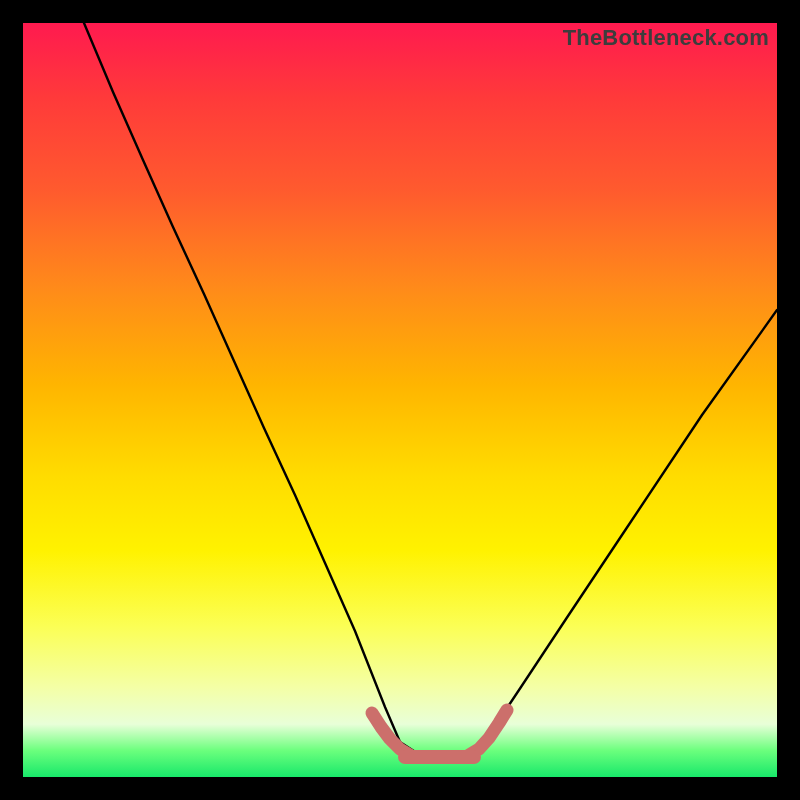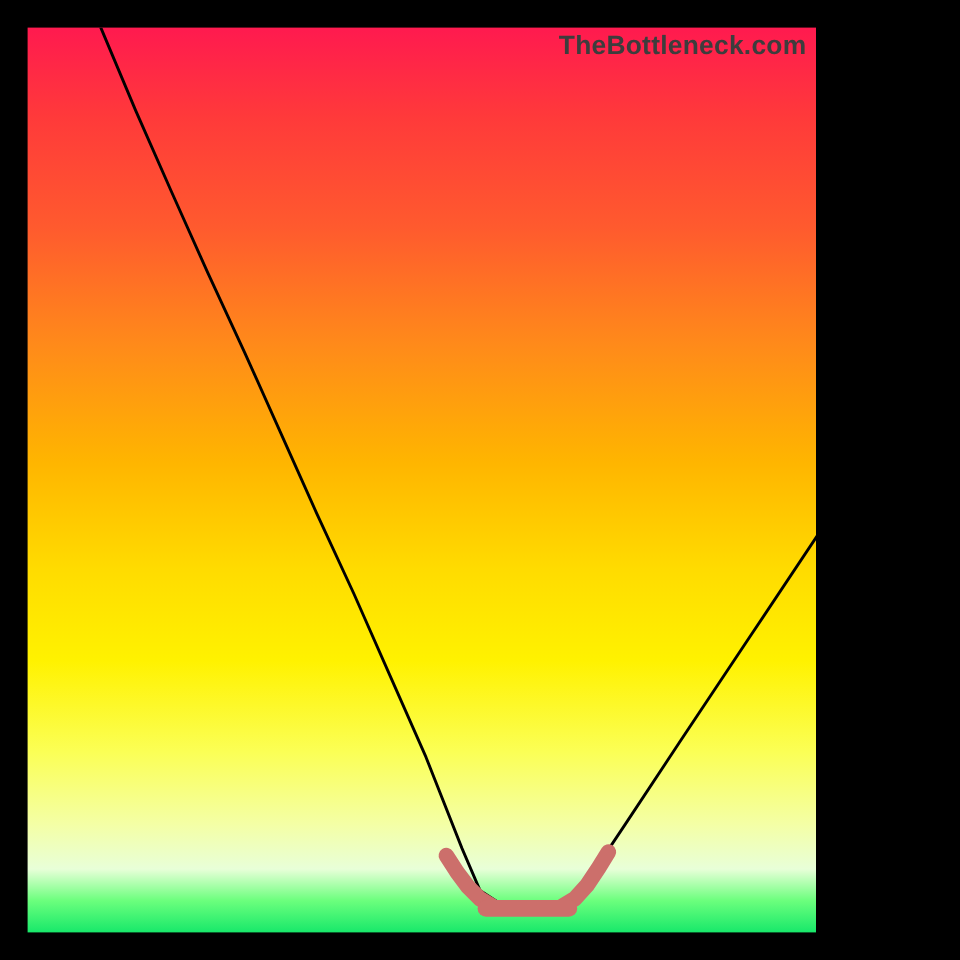--- a/index.html
+++ b/index.html
@@ -16,21 +16,21 @@
     left: 0;
     top: 0;
     width: 800px;
     height: 800px;
     background: #000;
   }
   .plot {
     position: absolute;
     left: 23px;
     top: 23px;
-    width: 657px;
+    width: 754px;
     height: 754px;
     background: linear-gradient(to bottom,
       #ff1a4f 0%,
       #ff3a3a 10%,
       #ff5a2e 22%,
       #ff8a1a 35%,
       #ffb500 48%,
       #ffdc00 60%,
       #fff200 70%,
       #fbff55 80%,

